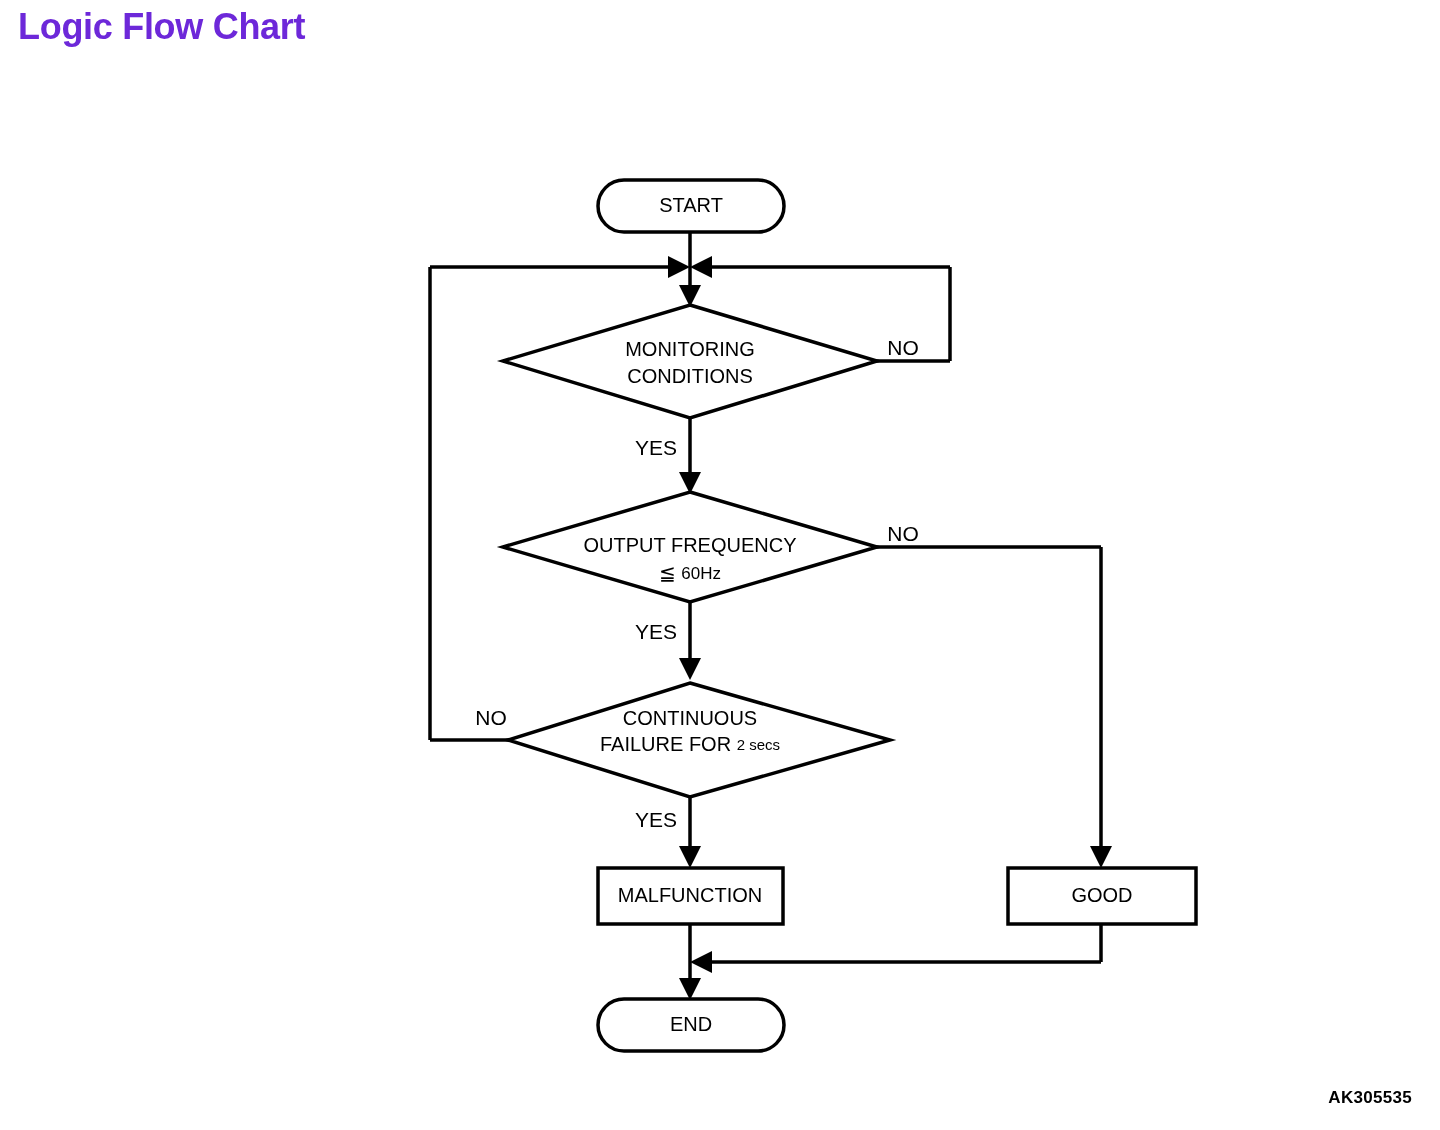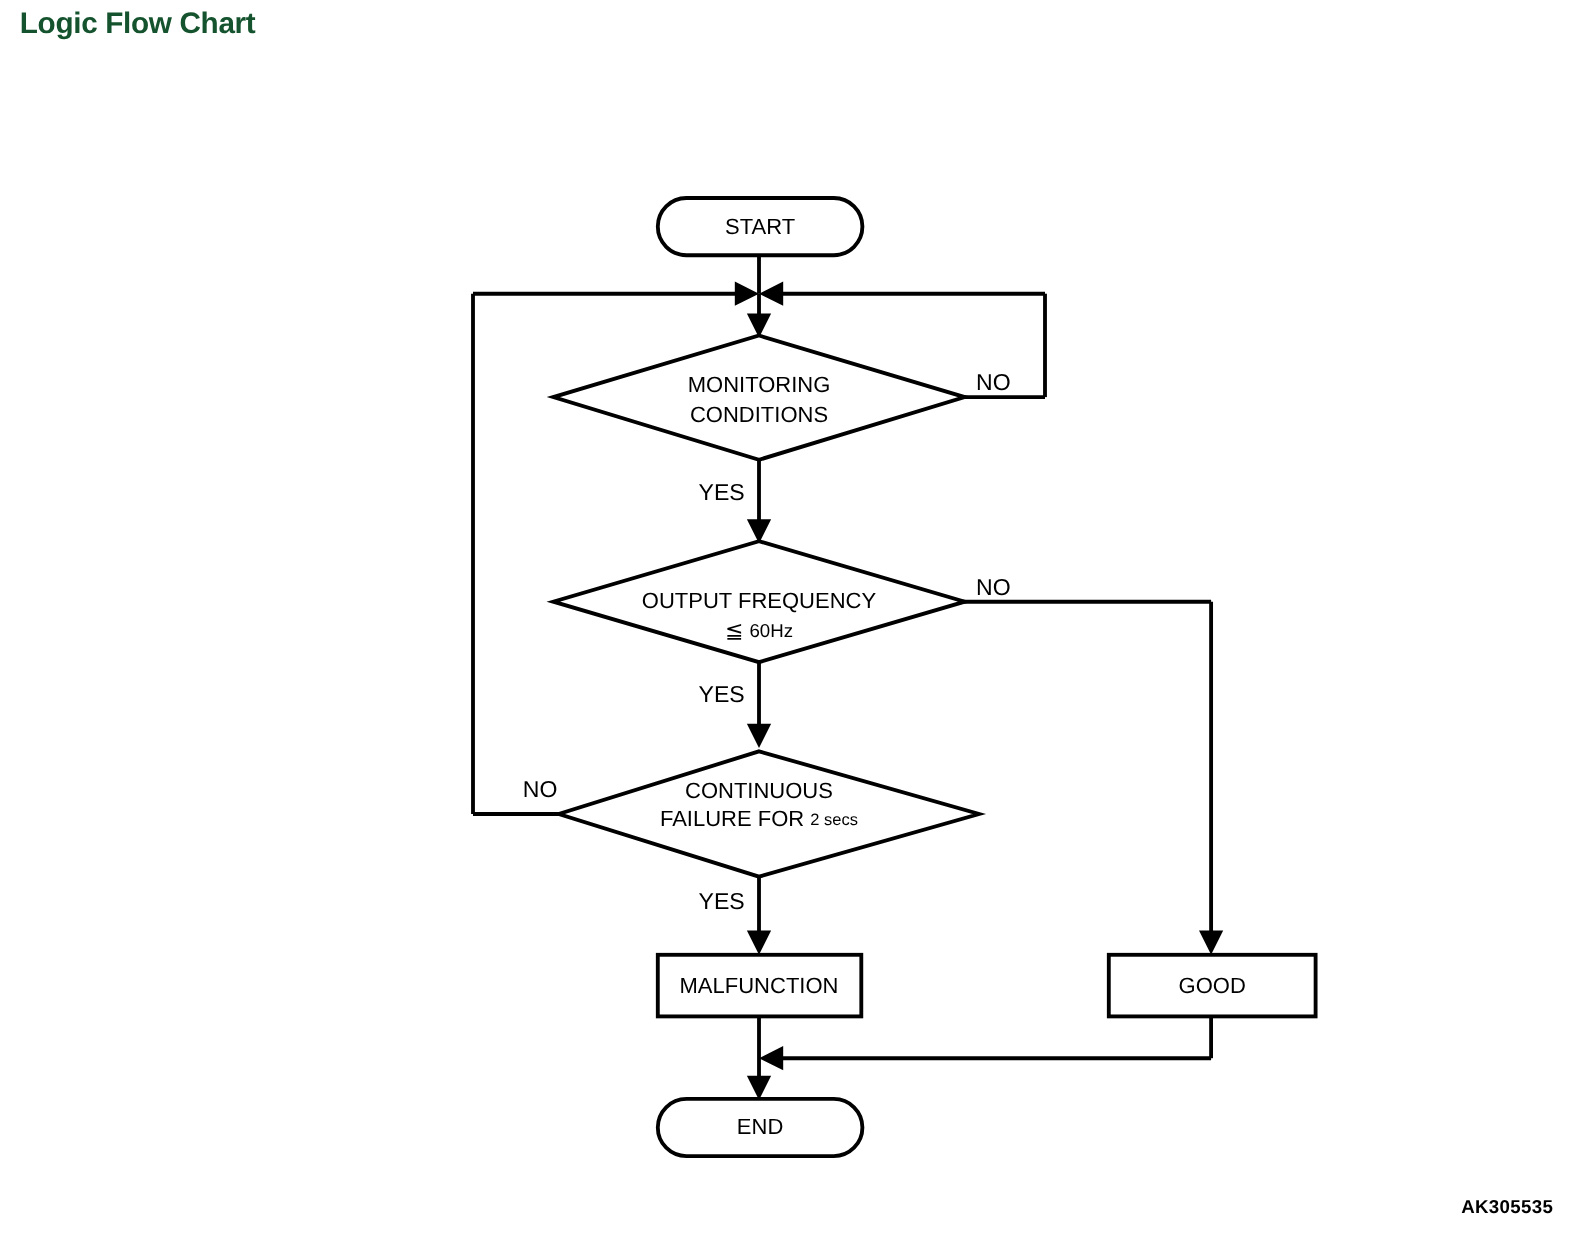--- a/index.html
+++ b/index.html
@@ -12,24 +12,24 @@
     height: 1130px;
     position: relative;
     font-family: "Liberation Sans", sans-serif;
     color: #000000;
     overflow: hidden;
   }
   #page-title {
     position: absolute;
     left: 18px;
     top: 6px;
-    font-size: 27px;
+    font-size: 36px;
     font-weight: bold;
     letter-spacing: -0.3px;
-    color: #14532d;
+    color: #6d28d9;
     white-space: nowrap;
   }
   #flow-svg {
     position: absolute;
     left: 0;
     top: 0;
     width: 1440px;
     height: 1130px;
   }
   #watermark {

